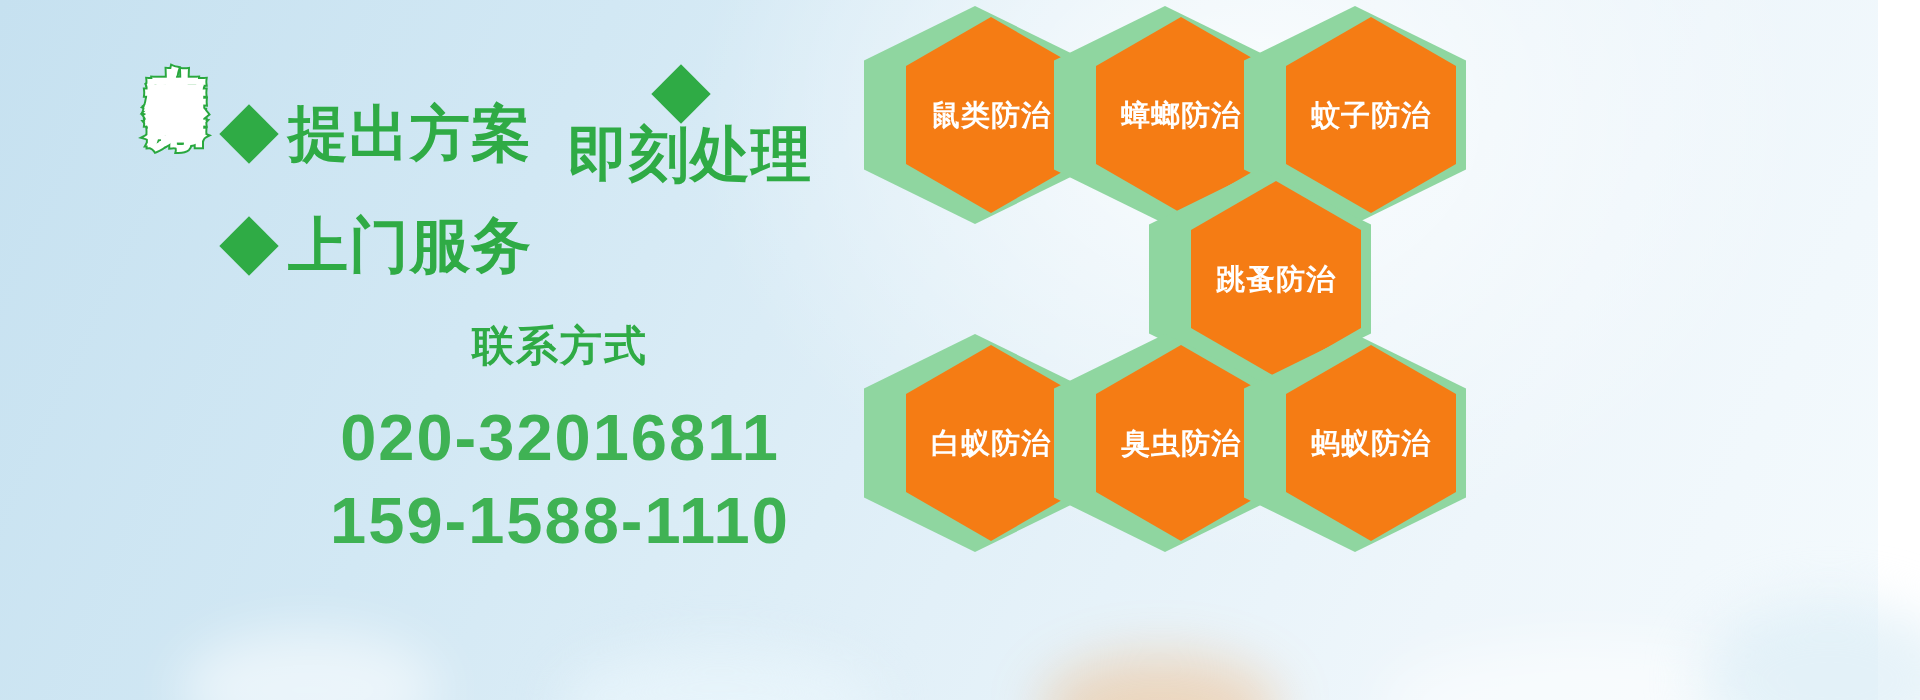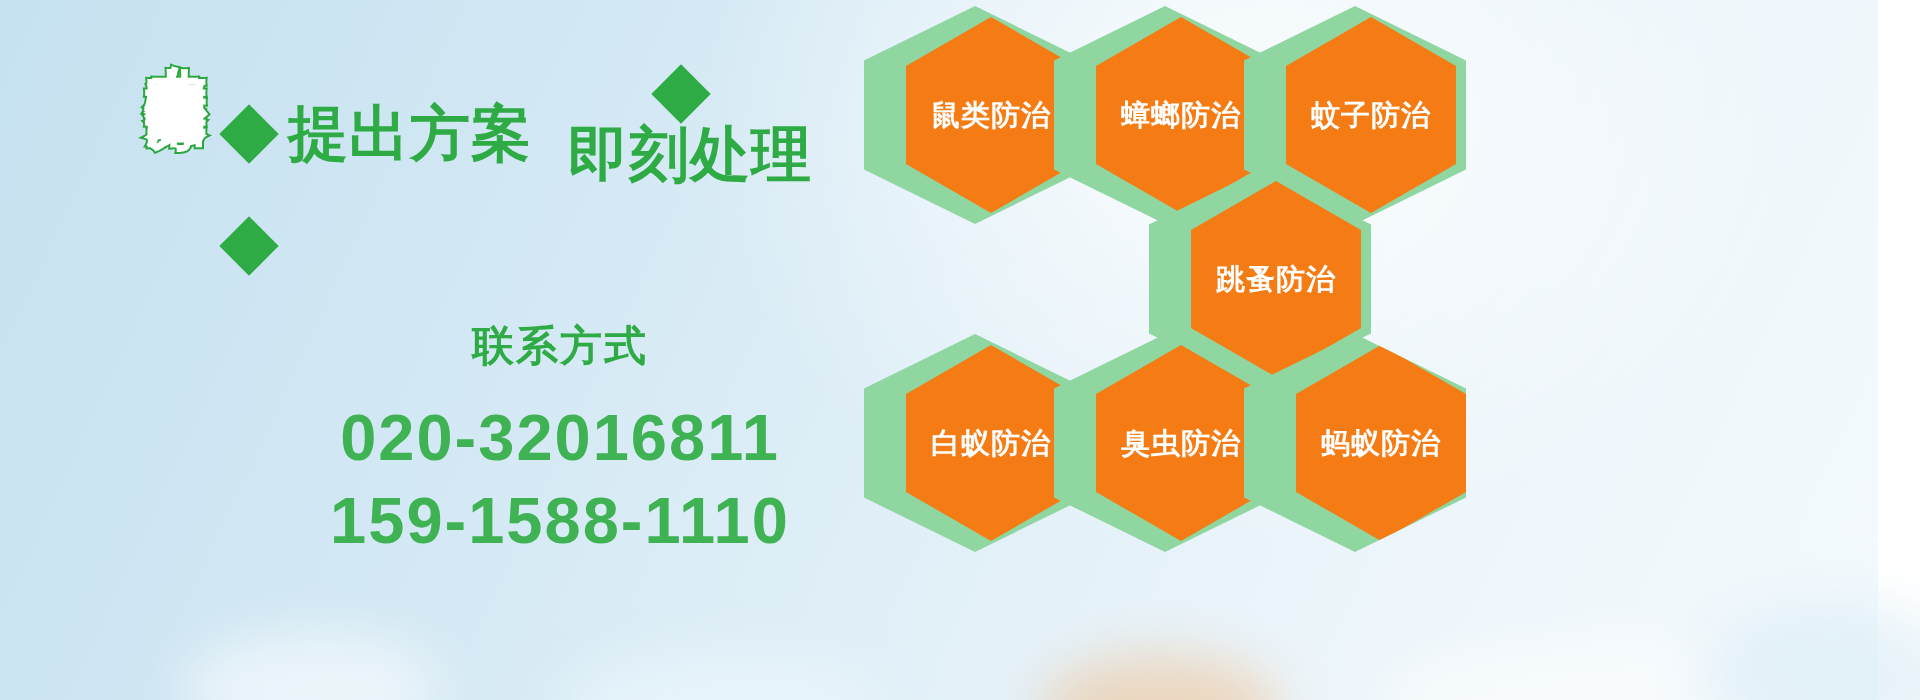--- a/index.html
+++ b/index.html
@@ -81,21 +81,21 @@
   
   .hex.p0{left:8px;  top:6px;}
   .hex.p1{left:198px;top:6px;}
   .hex.p2{left:388px;top:6px;}
   
   .hex.p3{left:103px;top:170px;}
   .hex.p4{left:293px;top:170px;}
   
   .hex.p5{left:8px;  top:334px;}
   .hex.p6{left:198px;top:334px;}
-  .hex.p7{left:388px;top:334px;justify-content:flex-end;}
+  .hex.p7{left:388px;top:334px;}
 </style>
 </head>
 <body>
 
 <div id="banner">
 
   <div class="blob b1"></div>
   <div class="blob b2"></div>
   <div class="blob b3"></div>
   <div class="blob b4"></div>
@@ -110,20 +110,21 @@
         <span class="feat-label">提出方案</span>
       </div>
       <div class="feat">
         <span class="diamond"></span>
         <span class="feat-label">即刻处理</span>
       </div>
     </div>
     <div class="feat-row">
       <div class="feat">
         <span class="diamond"></span>
+        <span class="feat-label">上门服务</span>
       </div>
     </div>
   </div>
 
   <div id="contact">
     <div id="contact-title">联系方式</div>
     <div class="phone">020-32016811</div>
     <div class="phone">159-1588-1110</div>
   </div>
 

